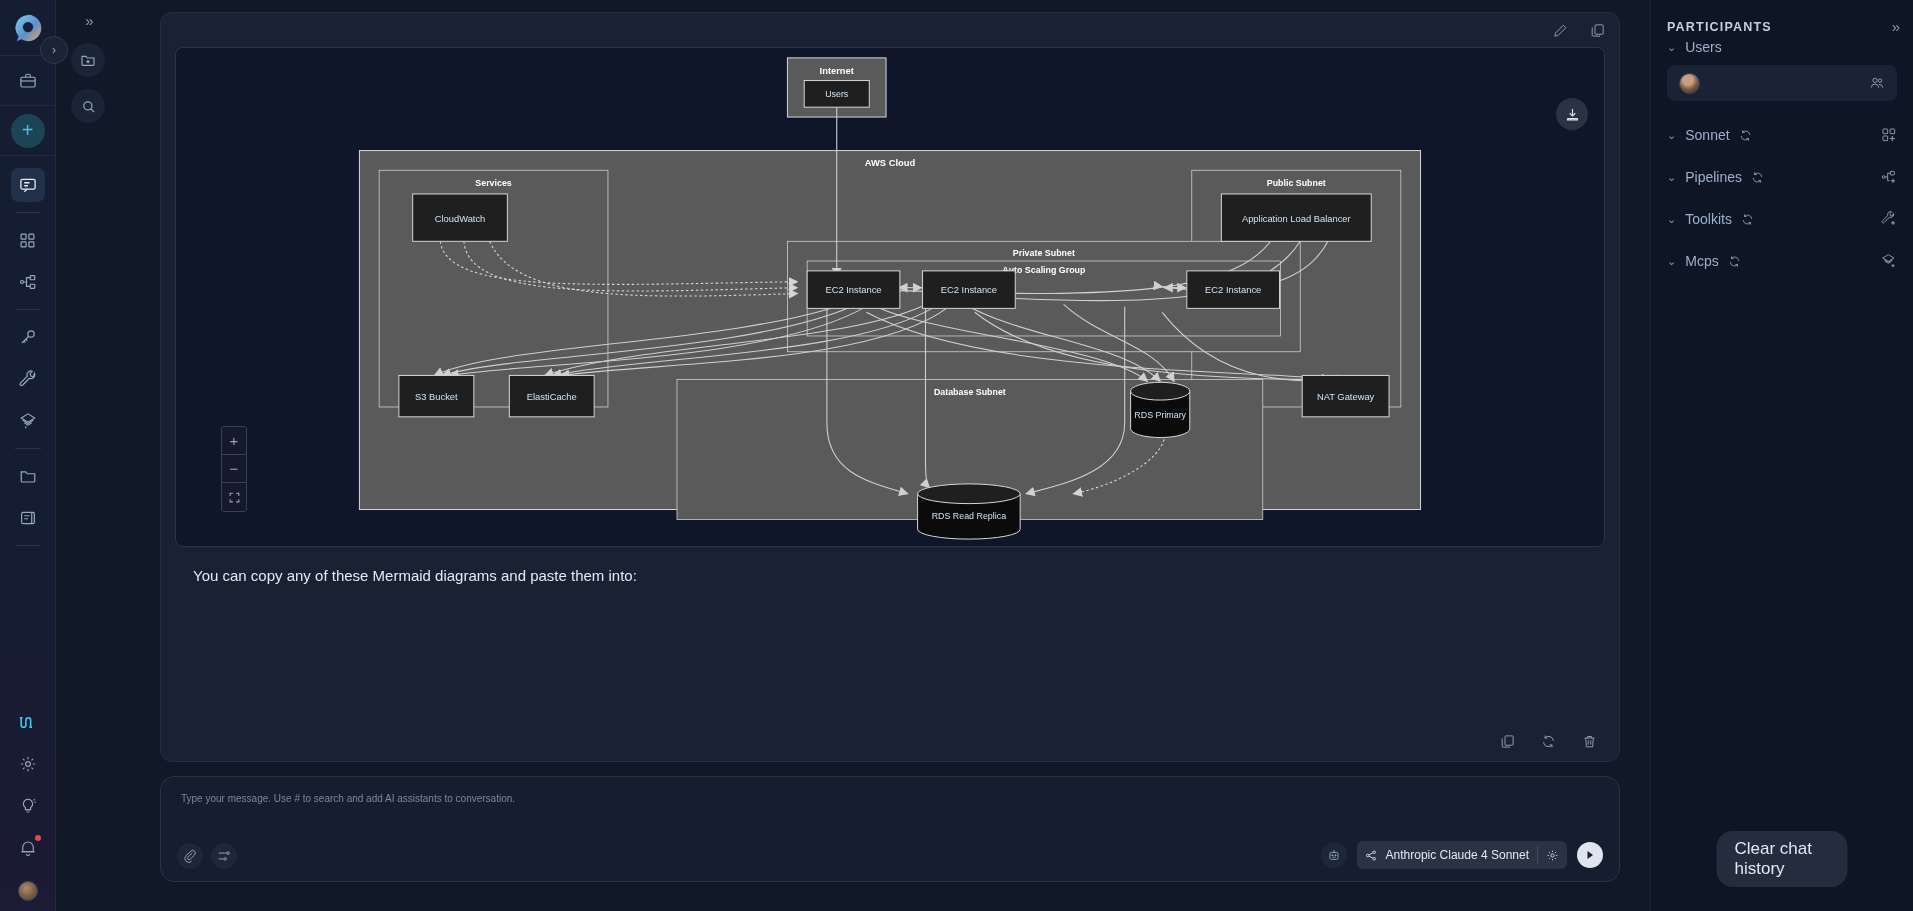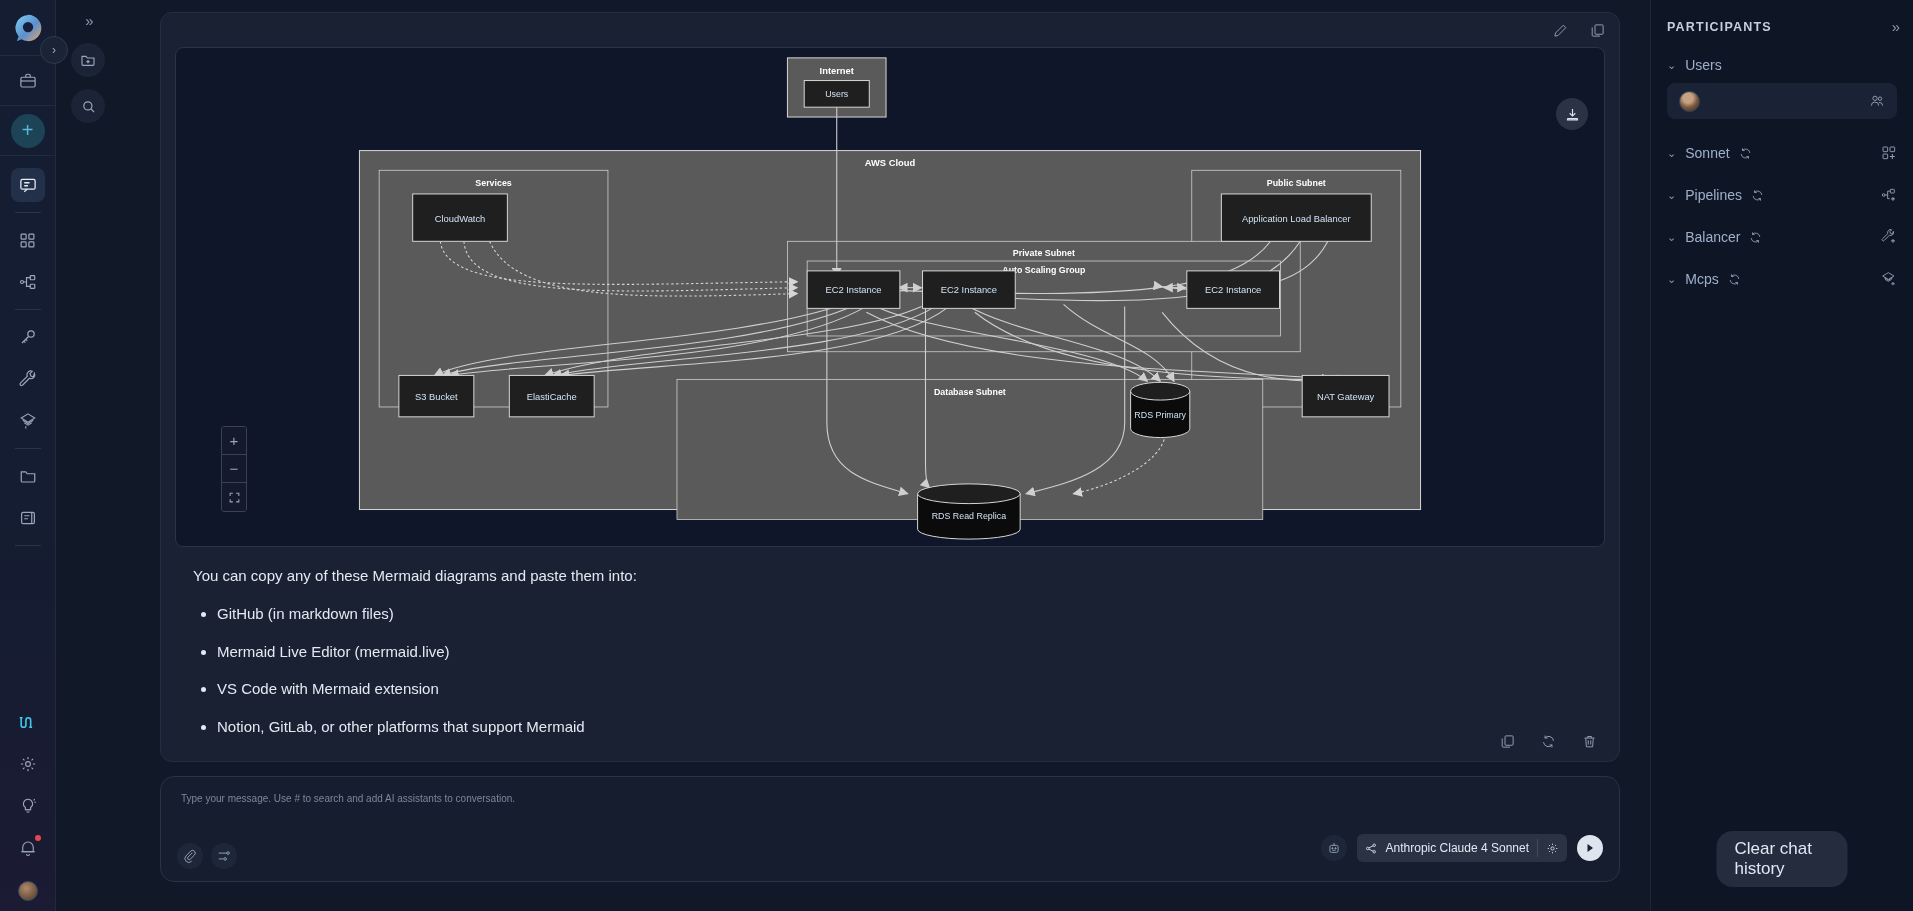--- a/index.html
+++ b/index.html
@@ -79,31 +79,31 @@
   .msg-actions { position:absolute; right:22px; bottom:12px; display:flex; gap:26px; color:#8e9bb1;}
   .msg-actions span{cursor:pointer;}
 
   
   .composer { margin:14px 30px 16px 40px; background:#161d2e; border:1px solid #2a3246;
       border-radius:14px; height:106px; position:relative; padding:16px 20px;}
   .composer-ph { color:#7c879c; font-size:10px; }
   .composer-left { position:absolute; left:16px; bottom:12px; display:flex; gap:8px;}
   .cbtn { width:26px;height:26px;border-radius:50%;background:#1e2738;color:#9aa7bd;
       display:flex;align-items:center;justify-content:center;cursor:pointer;}
-  .composer-right { position:absolute; right:16px; bottom:19px; display:flex; align-items:center; gap:10px;}
+  .composer-right { position:absolute; right:16px; bottom:12px; display:flex; align-items:center; gap:10px;}
   .model-pill { height:28px; background:#2b3243; border-radius:6px; display:flex;align-items:center;
       gap:8px; padding:0 8px; color:#e2e8f3; font-size:12px; cursor:pointer;}
   .model-pill .sep { width:1px;height:18px;background:#404a60;}
   .send-btn { width:26px;height:26px;border-radius:50%;background:#dfe5ef;color:#16203a;
       display:flex;align-items:center;justify-content:center;cursor:pointer;}
 
   
   .panel { width:263px; flex:0 0 263px; height:911px; background:#0e1524;
       border-left:1px solid #1d2435; padding:18px 16px; position:relative;}
-  .panel-head { display:flex;align-items:center;justify-content:space-between; margin-bottom:22px;}
+  .panel-head { display:flex;align-items:center;justify-content:space-between; margin-bottom:4px;}
   .panel-title { color:#c6cfdf; font-size:12.5px; letter-spacing:1.2px; font-weight:600;}
   .grp { margin-bottom:26px; }
   .grp-row { display:flex; align-items:center; gap:9px; }
   .grp-caret { color:#8d99ad; font-size:11px; cursor:pointer;}
   .grp-label { color:#9fb0cc; font-size:14px; }
   .grp-refresh { color:#8d99ad; font-size:12px; cursor:pointer;}
   .grp-add { margin-left:auto; color:#8d99ad; cursor:pointer;}
   .user-chip { margin-top:10px; background:#1a2235; border-radius:8px; height:36px;
       display:flex;align-items:center; padding:0 12px; justify-content:space-between; cursor:pointer;}
   .user-av { width:21px;height:21px;border-radius:50%;
@@ -422,26 +422,20 @@
             <path d="M752 452 v36 a52 10 0 0 0 104 0 v-36 z" fill="#0b0b0b" stroke="#d8d8d8"></path>
             <ellipse cx="804" cy="452" rx="52" ry="10" fill="#1f1f1f" stroke="#d8d8d8"></ellipse>
             <text x="804" y="478" fill="#cfe3f5" font-size="9" text-anchor="middle" font-family="Liberation Sans, sans-serif">RDS Read Replica</text>
           </g>
         </g>
       </svg>
     </div>
 
     <div class="body-text">
       <p>You can copy any of these Mermaid diagrams and paste them into:</p>
-      <ul>
-        <li>GitHub (in markdown files)</li>
-        <li>Mermaid Live Editor (mermaid.live)</li>
-        <li>VS Code with Mermaid extension</li>
-        <li>Notion, GitLab, or other platforms that support Mermaid</li>
-      </ul>
     </div>
 
     <div class="msg-actions">
       <span>
         <svg width="15" height="15" viewBox="0 0 24 24" fill="none" stroke="currentColor" stroke-width="1.6">
           <rect x="8" y="3" width="13" height="15" rx="1.5"></rect>
             <path d="M16 21H5a1.5 1.5 0 0 1-1.5-1.5V7"></path>
         </svg>
       </span>
       <span>
@@ -578,21 +572,21 @@
             <path d="M10 12v5.5h3"></path>
           <path d="M18 15v5.5M15.2 17.8h5.6" stroke-width="1.7"></path>
         </svg>
       </span>
     </div>
   </div>
 
   <div class="grp">
     <div class="grp-row">
       <span class="grp-caret">⌄</span>
-      <span class="grp-label">Balancer</span>
+      <span class="grp-label">Toolkits</span>
       <span class="grp-refresh">
         <svg width="13" height="13" viewBox="0 0 24 24" fill="none" stroke="currentColor" stroke-width="1.7">
           <path d="M20 11a8 8 0 0 0-14-4.5M4 13a8 8 0 0 0 14 4.5"></path>
             <path d="M6.5 2.5v4h4M17.5 21.5v-4h-4"></path>
         </svg>
       </span>
       <span class="grp-add">
         <svg width="16" height="16" viewBox="0 0 24 24" fill="none" stroke="currentColor" stroke-width="1.5">
           <path d="M18.5 3.5a4.4 4.4 0 0 1-5.8 5.8L5 17a1.8 1.8 0 1 1-2.5-2.5l7.7-7.7A4.4 4.4 0 0 1 16 1.2l-2.7 2.7 1.1 2.9 2.9 1.1z"></path>
           <path d="M18 15v5.5M15.2 17.8h5.6" stroke-width="1.6"></path>

